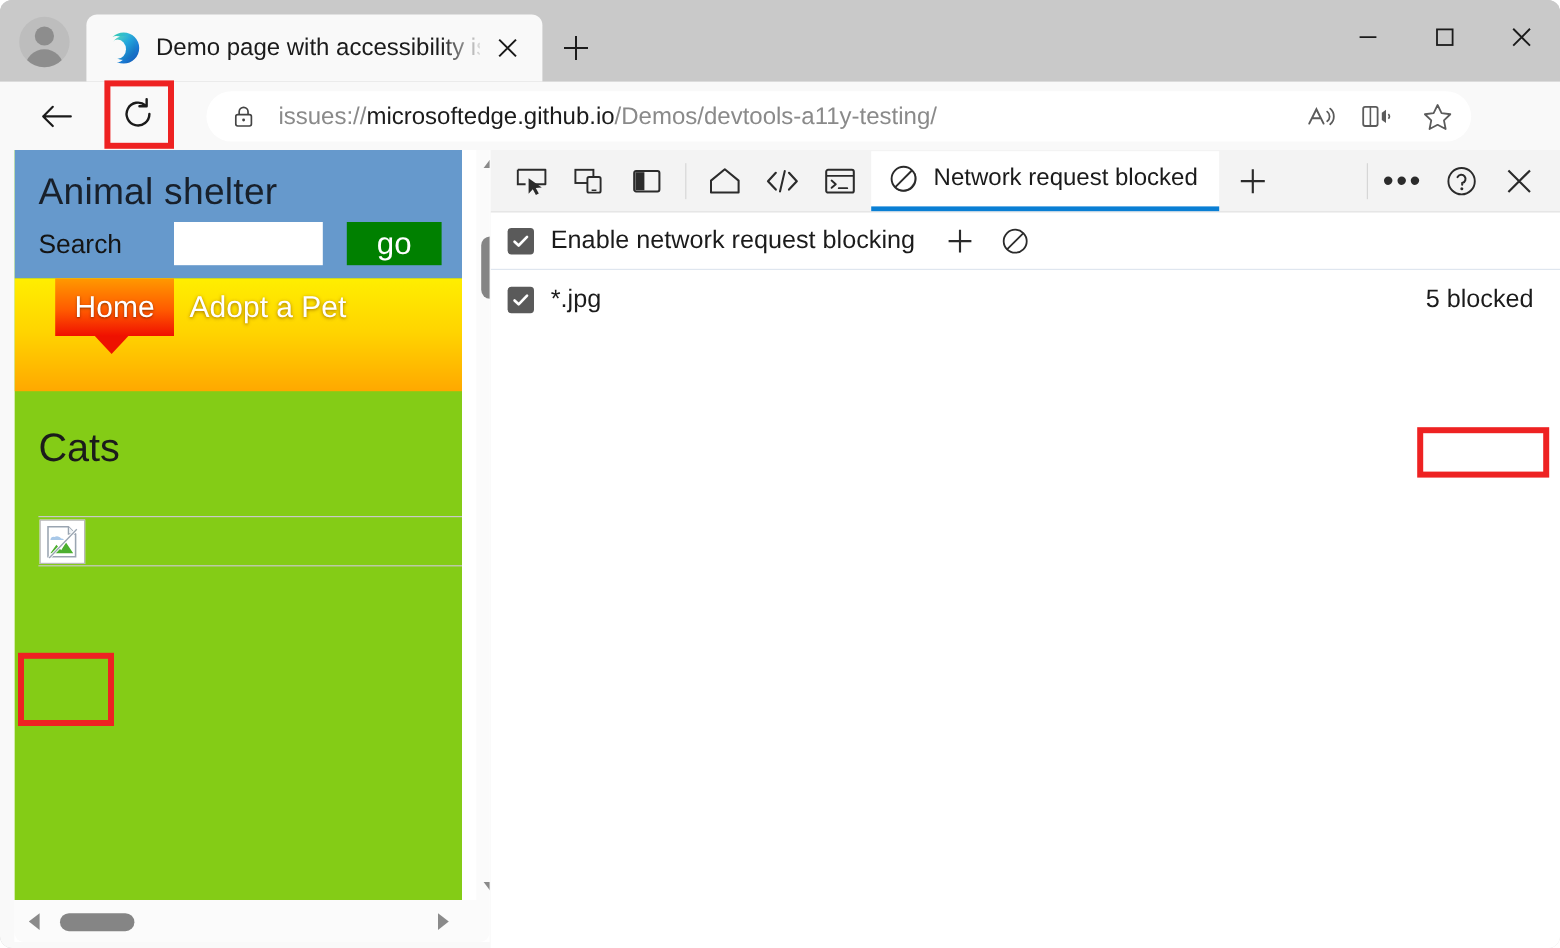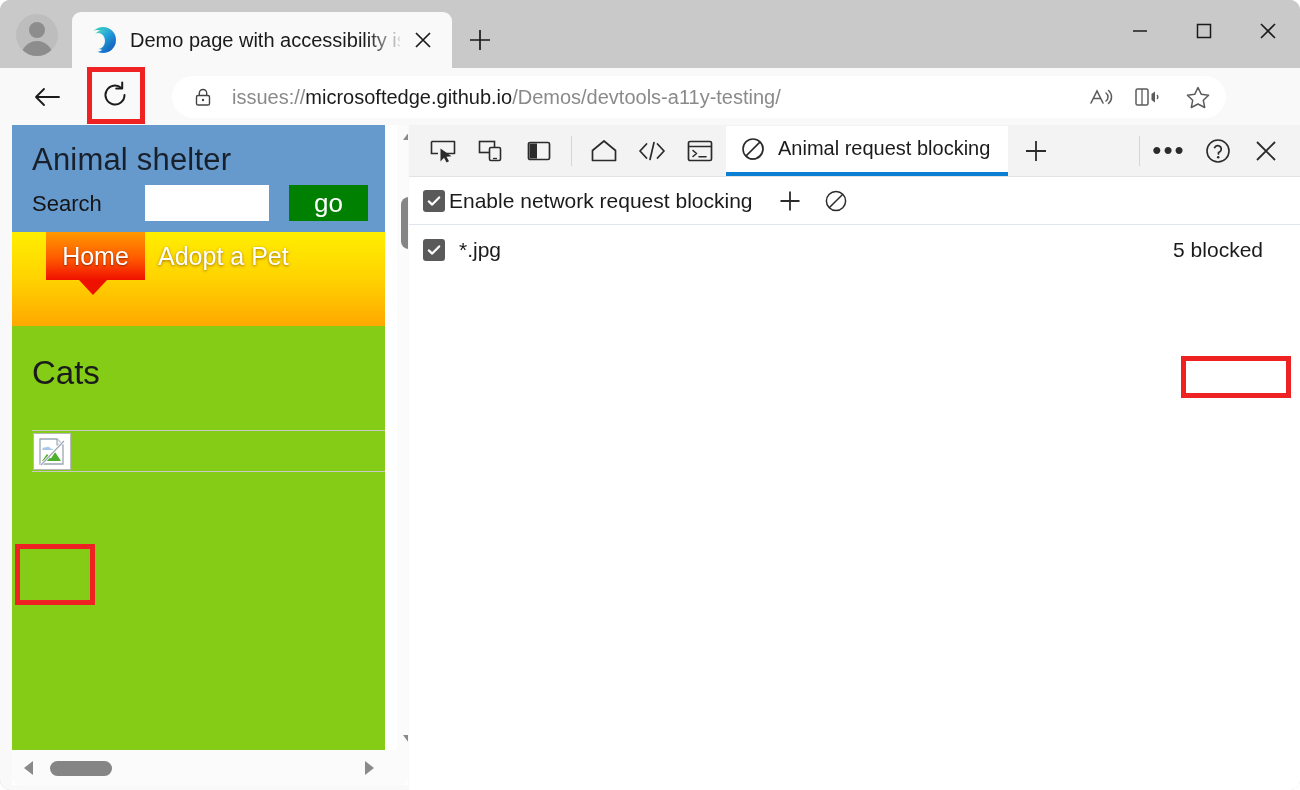--- a/index.html
+++ b/index.html
@@ -382,21 +382,21 @@
     border-bottom: 1px solid #dfe6ef;
   }
   .nrb-checkbox {
     width: 22px; height: 22px;
     background: #5a5a5a;
     border-radius: 3px;
     display: flex; align-items: center; justify-content: center;
     flex: 0 0 22px;
   }
   #nrb-enable-label {
-    margin-left: 4px; font-size: 21px; color: #1b1b1b;
+    margin-left: 14px; font-size: 21px; color: #1b1b1b;
     white-space: nowrap;
   }
   #nrb-add-pattern {
     margin-left: 18px; width: 38px; height: 38px;
     display: flex; align-items: center; justify-content: center;
     flex: 0 0 38px;
   }
   #nrb-remove-all {
     margin-left: 8px; width: 38px; height: 38px;
     display: flex; align-items: center; justify-content: center;
@@ -406,21 +406,21 @@
   #nrb-row-pattern {
     position: absolute; left: 0; top: 101px;
     width: 891px; height: 48px;
     display: flex; align-items: center;
   }
   #nrb-pattern-label {
     margin-left: 14px; font-size: 21px; color: #1b1b1b;
   }
   #nrb-blocked-count {
     margin-left: auto;
-    margin-right: 37px;
+    margin-right: 22px;
     font-size: 21px; color: #1b1b1b;
     white-space: nowrap;
   }
   #blocked-count-highlight {
     position: absolute; left: 1181px; top: 231px;
     width: 110px; height: 42px;
     border: 5px solid #ee2222;
     z-index: 30;
   }
 
@@ -634,21 +634,21 @@
         </div>
 
         <div id="dt-tab-active">
           <span>
             <svg width="26" height="26" viewBox="0 0 26 26" aria-hidden="true">
               <circle cx="13" cy="13" r="10" stroke="#2b2b2b" stroke-width="1.6" fill="none"></circle>
               <path d="M5.9 20.1 L20.1 5.9" stroke="#2b2b2b" stroke-width="1.6"></path>
               <path d="M8.6 22.4 a11 11 0 0 0 13.8 -13.8" stroke="#2b2b2b" stroke-width="1.3" fill="none" opacity="0.75"></path>
             </svg>
           </span>
-          <span id="dt-tab-label">Animal request blocking</span>
+          <span id="dt-tab-label">Network request blocked</span>
         </div>
 
         <div id="dt-add-tab">
           <svg width="26" height="26" viewBox="0 0 26 26" aria-hidden="true">
             <path d="M13 3 V23 M3 13 H23" stroke="#2b2b2b" stroke-width="1.8" fill="none"></path>
           </svg>
         </div>
 
         <div id="dt-right-group">
           <div class="dt-sep"></div>

